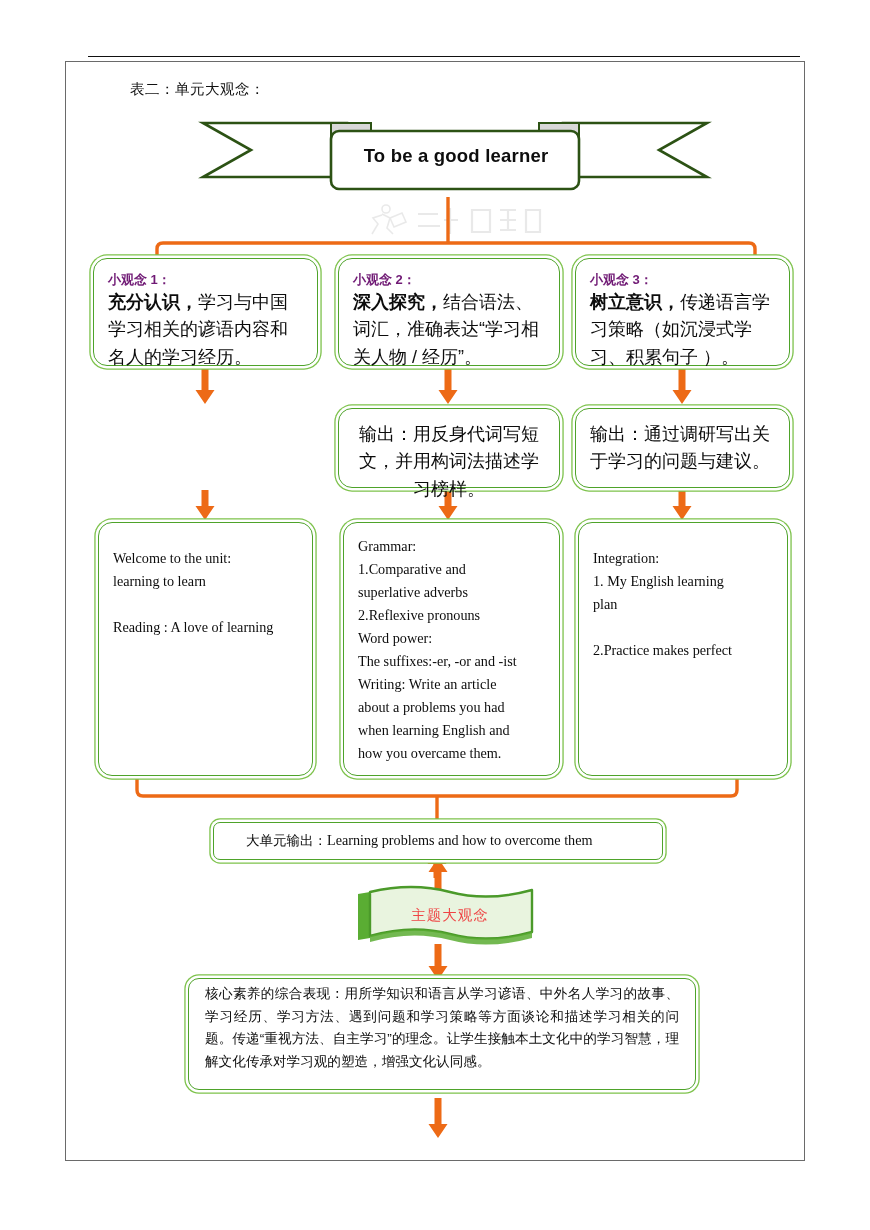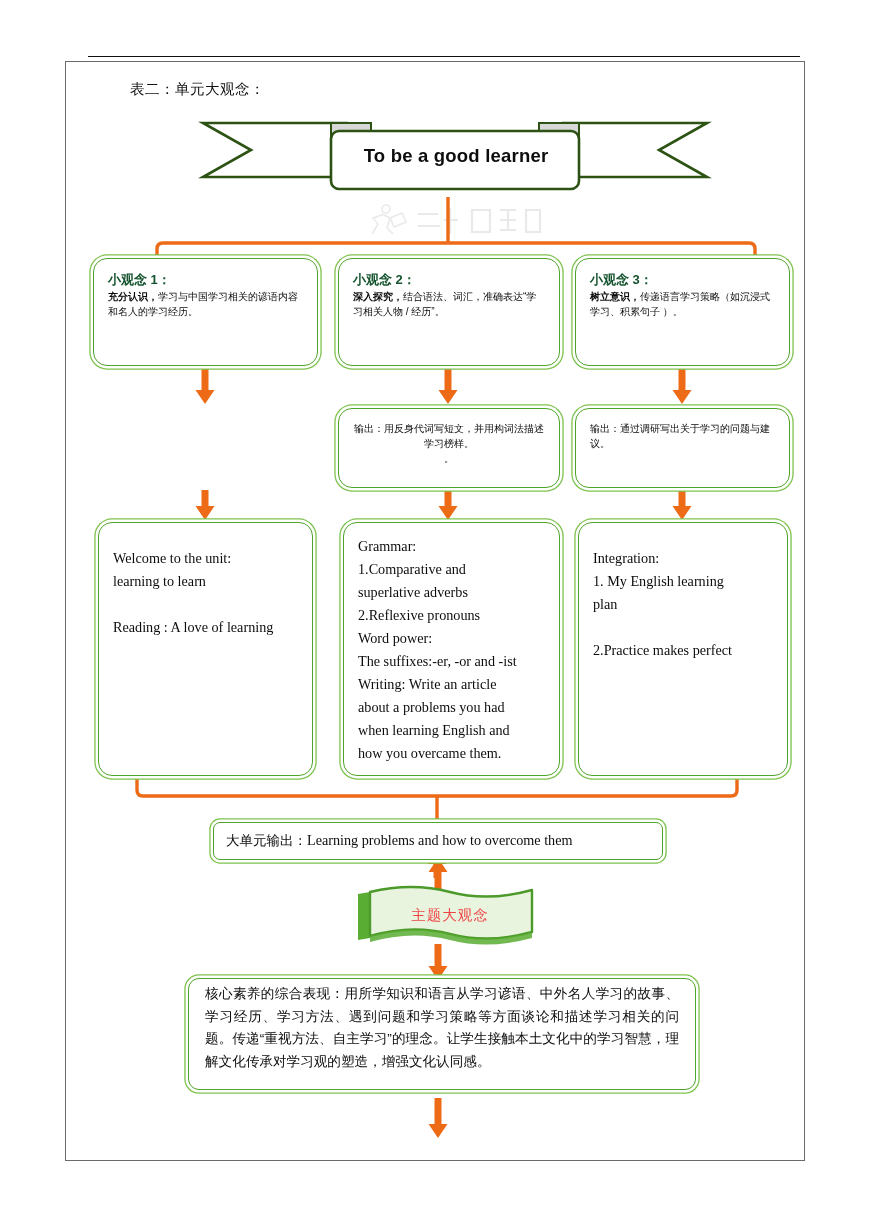--- a/index.html
+++ b/index.html
@@ -89,35 +89,35 @@
     position: absolute;
     box-sizing: border-box;
     background: #ffffff;
     border: 1.3px solid #4ea32a;
     border-radius: 14px;
     box-shadow: 0 0 0 2.4px #ffffff, 0 0 0 3.7px #7dc24b;
     padding: 12px 14px 10px 14px;
   }
   .node .txt {
     font-family: "Liberation Sans", "DejaVu Sans", sans-serif;
-    font-size: 10px;
+    font-size: 18px;
     line-height: 1.52;
     color: #0c0c0c;
     white-space: pre-wrap;
   }
   .node .txt.en {
     font-family: "Liberation Serif", "DejaVu Serif", serif;
     font-size: 14.2px;
     line-height: 1.62;
   }
   .node .hd {
     font-family: "Liberation Sans", "DejaVu Sans", sans-serif;
     font-size: 13px;
     font-weight: bold;
-    color: #14532d;
+    color: #701a75;
   }
   .node .lead {
     font-weight: bold;
   }
 
   
   #node-concept-1 { left: 93px;  top: 258px; width: 225px; height: 108px; }
   #node-concept-2 { left: 338px; top: 258px; width: 222px; height: 108px; }
   #node-concept-3 { left: 575px; top: 258px; width: 215px; height: 108px; }
 
@@ -129,21 +129,21 @@
   
   #node-content-1 { left: 98px;  top: 522px; width: 215px; height: 254px; }
   #node-content-2 { left: 343px; top: 522px; width: 217px; height: 254px; }
   #node-content-3 { left: 578px; top: 522px; width: 210px; height: 254px; }
   #node-content-1 .txt, #node-content-3 .txt { padding-top: 12px; }
 
   
   #node-unit-output {
     left: 213px; top: 822px; width: 450px; height: 38px;
     border-radius: 7px;
-    padding: 0 12px;
+    padding: 0 32px;
     display: flex; align-items: center;
   }
   #node-unit-output .txt {
     font-family: "Liberation Serif", "DejaVu Serif", serif;
     font-size: 14.2px;
     white-space: nowrap;
   }
   #node-unit-output .cn {
     font-family: "Liberation Sans", "DejaVu Sans", sans-serif;
     font-size: 13.5px;

